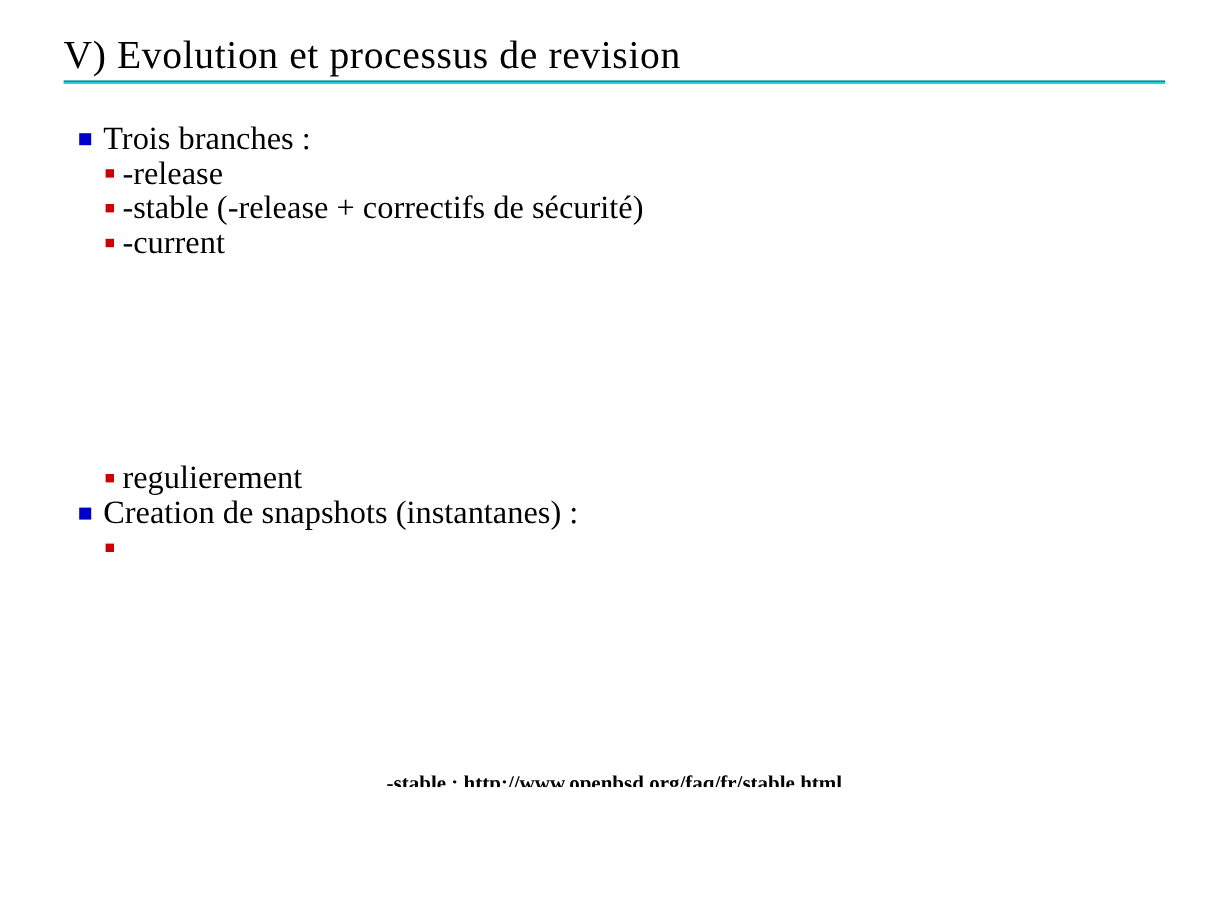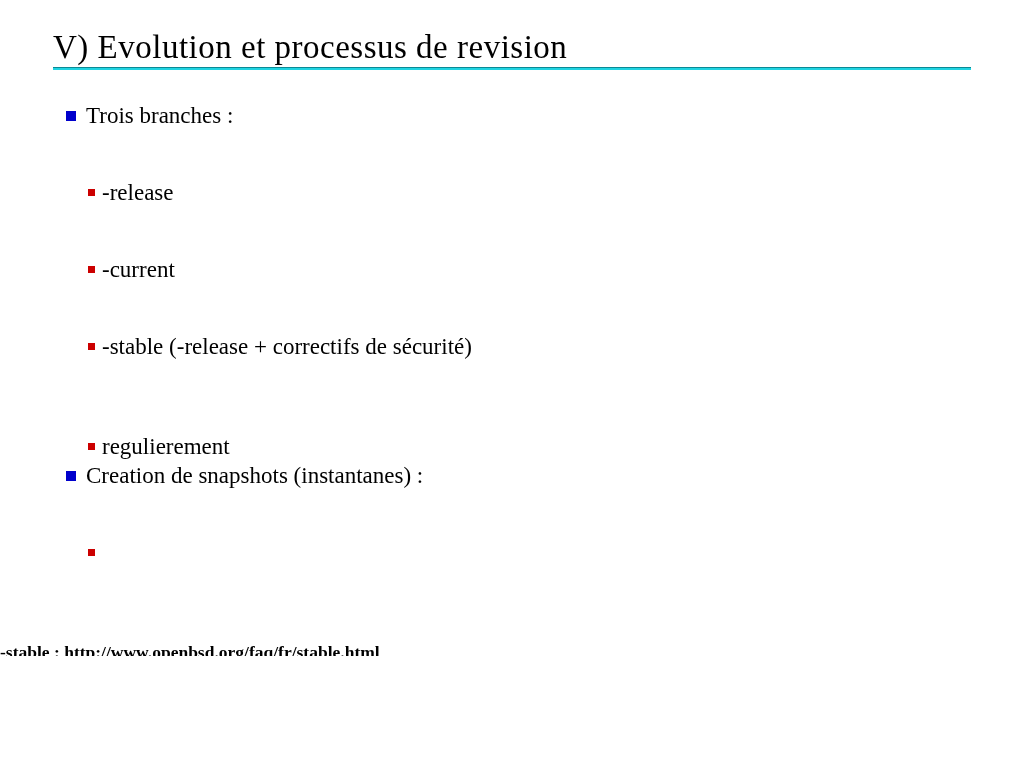--- a/index.html
+++ b/index.html
@@ -36,33 +36,33 @@
     width: 918px;
     height: 3px;
     background: linear-gradient(to bottom, #0a8995 0%, #0a8995 34%, #1fd3e1 34%, #1fd3e1 100%);
   }
 
   
   .group {
     position: absolute;
     left: 0;
     width: 1024px;
-    font-size: 23px;
+    font-size: 27px;
     line-height: 29px;
   }
   .group-1 { top: 101px; }
   .group-2 { top: 257px; }
   .group-3 { top: 384px; }
 
   .g-line {
     position: relative;
     white-space: nowrap;
   }
   .g-head { padding-left: 86px; }
-  .g-item { padding-left: 102px; margin-top: 48px; }
+  .g-item { padding-left: 102px; }
 
   .b1 {
     position: absolute;
     left: 66px;
     top: 10px;
     width: 10px;
     height: 10px;
     background: #0000cc;
   }
   .b2 {
@@ -73,20 +73,21 @@
     height: 7px;
     background: #cc0000;
   }
 
   
   .footer {
     position: absolute;
     left: 0;
     top: 640px;
     width: 1024px;
+    text-align: center;
     font-size: 17.5px;
     font-weight: bold;
     line-height: 24px;
   }
   .footer-line { white-space: nowrap; }
 </style>
 </head>
 <body>
 
 <div class="slide">
@@ -98,25 +99,25 @@
     <div class="g-line g-head">
       <span class="b1"></span>
       <span>Trois branches :</span>
     </div>
     <div class="g-line g-item">
       <span class="b2"></span>
       <span>-release</span>
     </div>
     <div class="g-line g-item">
       <span class="b2"></span>
-      <span>-current</span>
+      <span>-stable (-release + correctifs de sécurité)</span>
     </div>
     <div class="g-line g-item">
       <span class="b2"></span>
-      <span>-stable (-release + correctifs de sécurité)</span>
+      <span>-current</span>
     </div>
   </div>
 
 
   <div class="group group-3">
     <div class="g-line g-item">
       <span class="b2"></span>
       <span>regulierement</span>
     </div>
     <div class="g-line g-head">

